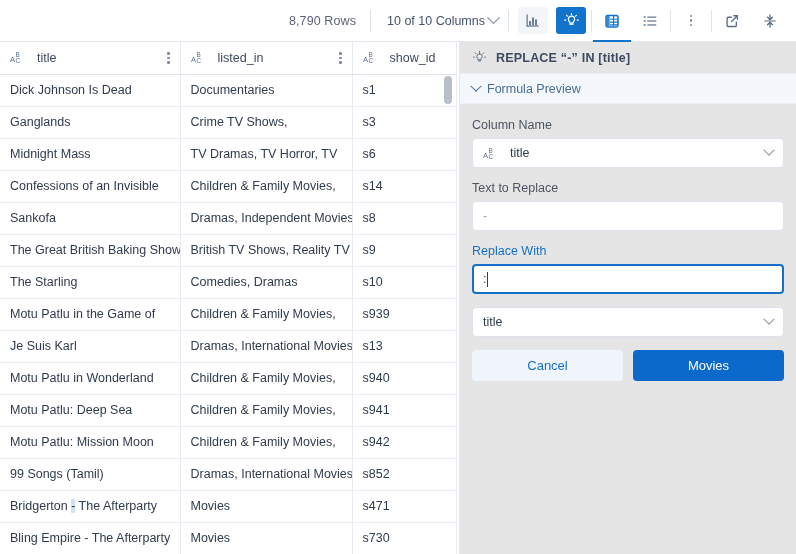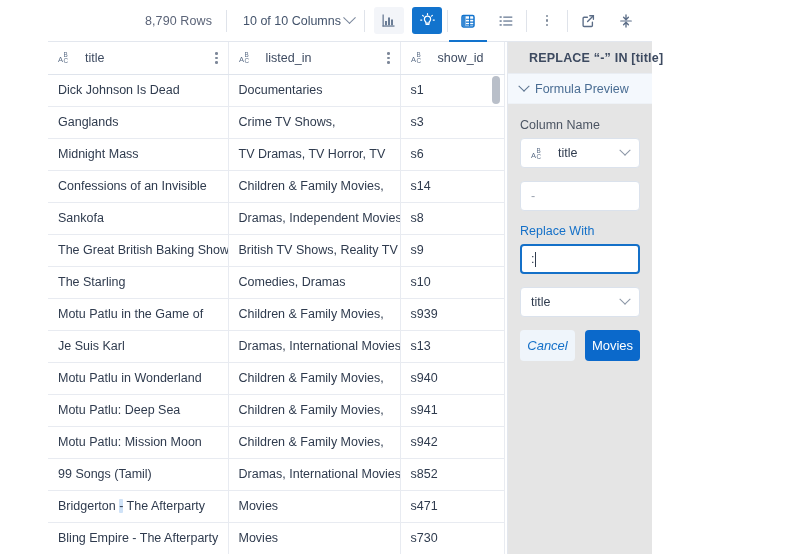--- a/index.html
+++ b/index.html
@@ -6,25 +6,24 @@
   html, body {
     margin: 0; padding: 0;
     width: 796px; height: 554px;
     overflow: hidden;
     background: #ffffff;
     font-family: "Liberation Sans", sans-serif;
     -webkit-font-smoothing: antialiased;
   }
 
   #app {
-    width: 652px; height: 554px;
+    width: 796px; height: 554px;
     position: relative;
     display: flex;
     flex-direction: column;
-    padding-left: 48px;
   }
 
   
   .toolbar {
     height: 42px;
     min-height: 42px;
     border-bottom: 1px solid #e3e7ee;
     display: flex;
     align-items: center;
     justify-content: flex-end;
@@ -287,21 +286,21 @@
     height: 31px;
     border-radius: 4px;
     border: none;
     font-size: 13px;
     font-family: "Liberation Sans", sans-serif;
     cursor: pointer;
     display: flex;
     align-items: center;
     justify-content: center;
   }
-  .btn-cancel { background: #eff5fb; color: #1470c8; font-style: italic; }
+  .btn-cancel { background: #eff5fb; color: #1470c8; }
   .btn-apply { background: #0b69cb; color: #fff; }
 
   .abc { flex: 0 0 auto; }
 </style>
 </head>
 <body>
 
 <div id="app">
 
   <div class="toolbar">
@@ -557,20 +556,21 @@
             <svg class="abc" width="18" height="13" viewBox="0 0 18 13">
               <text x="0" y="11" font-family="Liberation Sans, sans-serif" font-size="7.5" fill="#5b6d87">A</text>
               <text x="5.4" y="6.3" font-family="Liberation Sans, sans-serif" font-size="6.3" fill="#5b6d87">B</text>
               <text x="5.6" y="12.4" font-family="Liberation Sans, sans-serif" font-size="6.3" fill="#5b6d87">C</text>
             </svg>
             <span>title</span>
           </span>
           <span class="chev-sm"></span>
         </div>
 
+        <label class="flabel">Text to Replace</label>
         <div class="field muted">
           <span>-</span>
         </div>
 
         <label class="flabel focused">Replace With</label>
         <div class="field focused">
           <span>:</span>
             <span class="caret"></span>
         </div>
 

